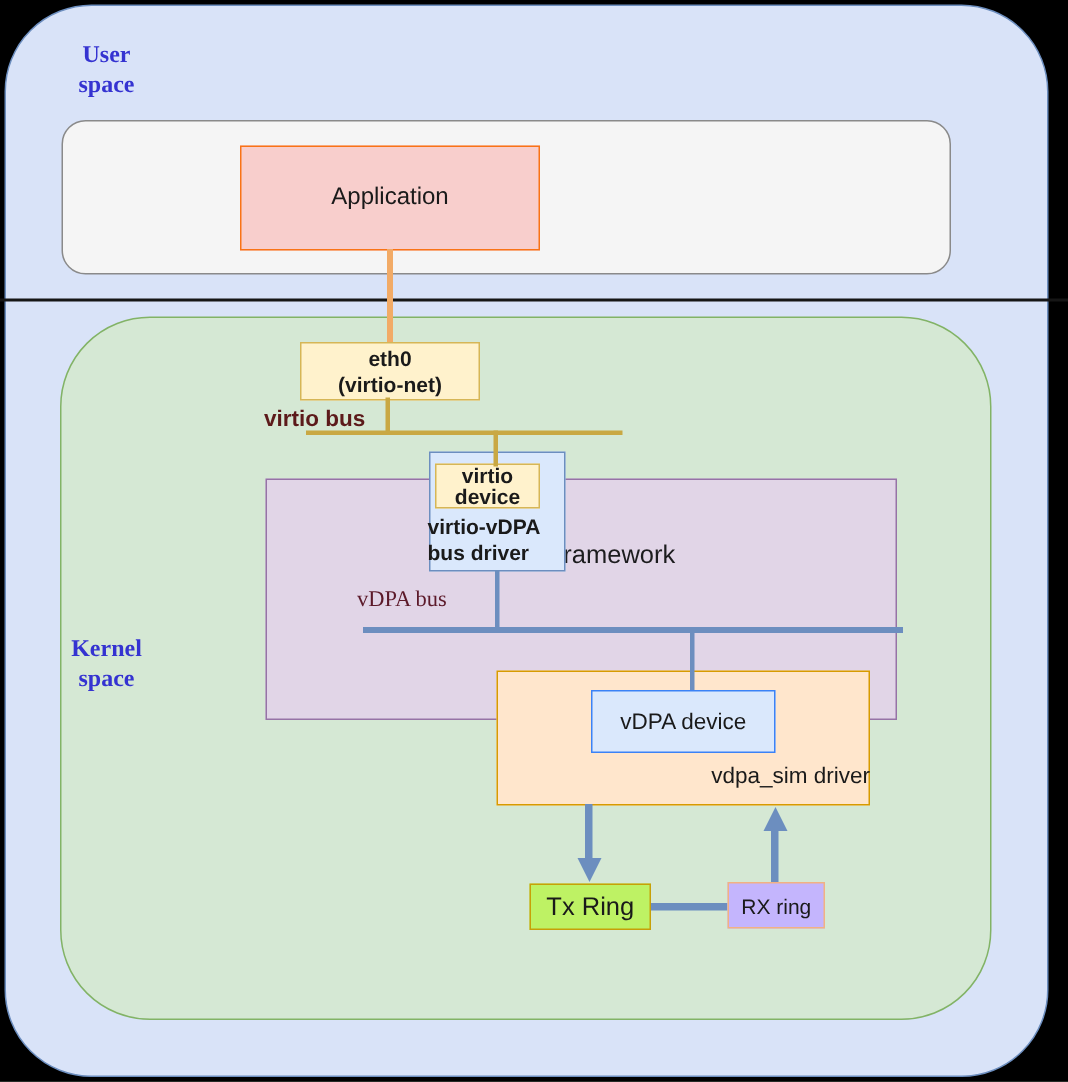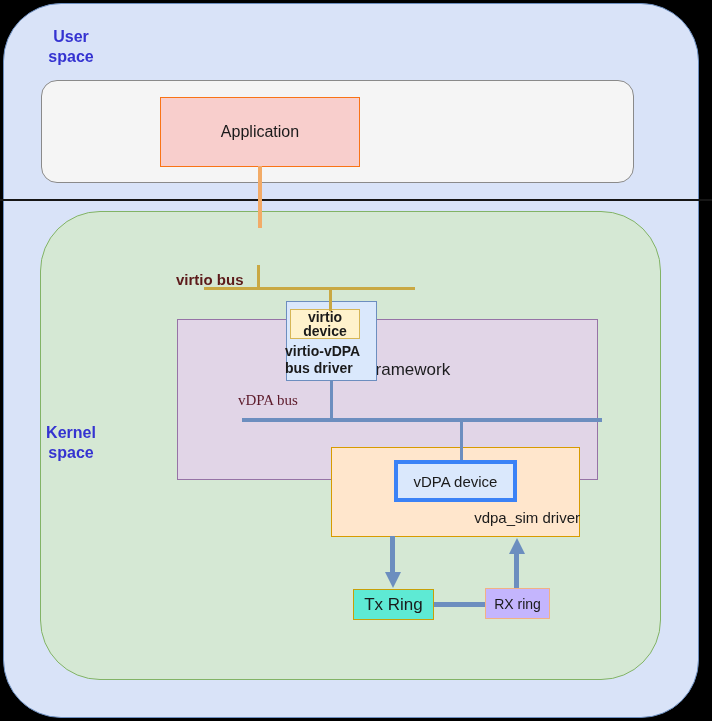--- a/index.html
+++ b/index.html
@@ -30,21 +30,21 @@
   }
   .separator {
     left: 0; top: 199px; width: 712px; height: 2px; background: #161616;
   }
 
   
   .space-label {
     width: 64px; color: #3533d1; font-weight: bold; font-size: 16px;
     line-height: 20px; text-align: center;
   }
-  .space-label span { display: block; }
+  .space-label span { display: block; font-family: Liberation Serif, serif; }
   .user-space-label { left: 39px; top: 27px; }
   .kernel-space-label { left: 39px; top: 423px; }
 
   
   .application-box {
     left: 160px; top: 97px; width: 200px; height: 70px;
     background: #f8cecc; border: 1px solid #f97316;
     font-size: 16px; color: #1a1a1a;
   }
   .eth0-box {
@@ -73,30 +73,30 @@
     left: 285px; top: 343px; width: 93px; text-align: left;
     font-weight: bold; font-size: 14px; line-height: 17px; color: #1a1a1a;
   }
   .driver-label span, .eth0-box span, .virtio-device-box span { display: block; }
   .vdpa-sim-box {
     left: 331px; top: 447px; width: 249px; height: 90px;
     background: #ffe6cc; border: 1px solid #d79b00;
   }
   .vdpa-device-box {
     left: 394px; top: 460px; width: 123px; height: 42px;
-    background: #dae8fc; border: 4px solid #3b82f6;
+    background: #dae8fc; border: 1px solid #3b82f6;
     font-size: 15px; color: #1a1a1a;
   }
   .vdpa-sim-label {
     left: 331px; top: 509px; width: 249px; text-align: right;
     font-size: 15px; color: #1a1a1a;
   }
   .tx-ring-box {
     left: 353px; top: 589px; width: 81px; height: 31px;
-    background: #5eead4; border: 1.5px solid #c7a008;
+    background: #bef264; border: 1.5px solid #c7a008;
     font-size: 17px; color: #1a1a1a;
   }
   .rx-ring-box {
     left: 485px; top: 588px; width: 65px; height: 31px;
     background: #c4b5fd; border: 1.5px solid #f2b183;
     font-size: 14px; color: #1a1a1a; align-items: center;
   }
 
   
   .virtio-bus-label {
@@ -154,20 +154,26 @@
 
   <div class="abs kernel-space-rect"></div>
 
   <div class="abs space-label kernel-space-label">
     <span>Kernel</span>
     <span>space</span>
   </div>
 
   <div class="abs connector-app-eth0"></div>
 
+  <div class="abs center-text eth0-box">
+    <div>
+      <span>eth0</span>
+      <span>(virtio-net)</span>
+    </div>
+  </div>
 
   <div class="abs virtio-bus-label">virtio bus</div>
   <div class="abs yellow-line stub-eth0-bus"></div>
   <div class="abs yellow-line virtio-bus-line"></div>
 
   <div class="abs framework-box"></div>
   <div class="abs framework-label">vDPA framework</div>
 
   <div class="abs driver-box"></div>
   <div class="abs center-text virtio-device-box">

